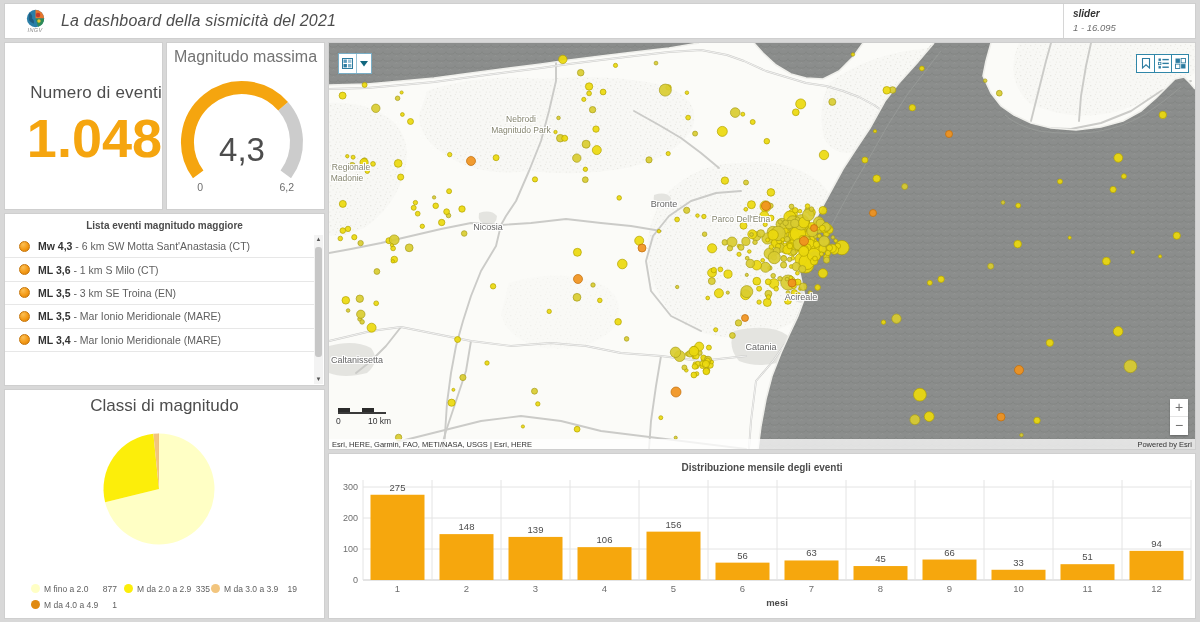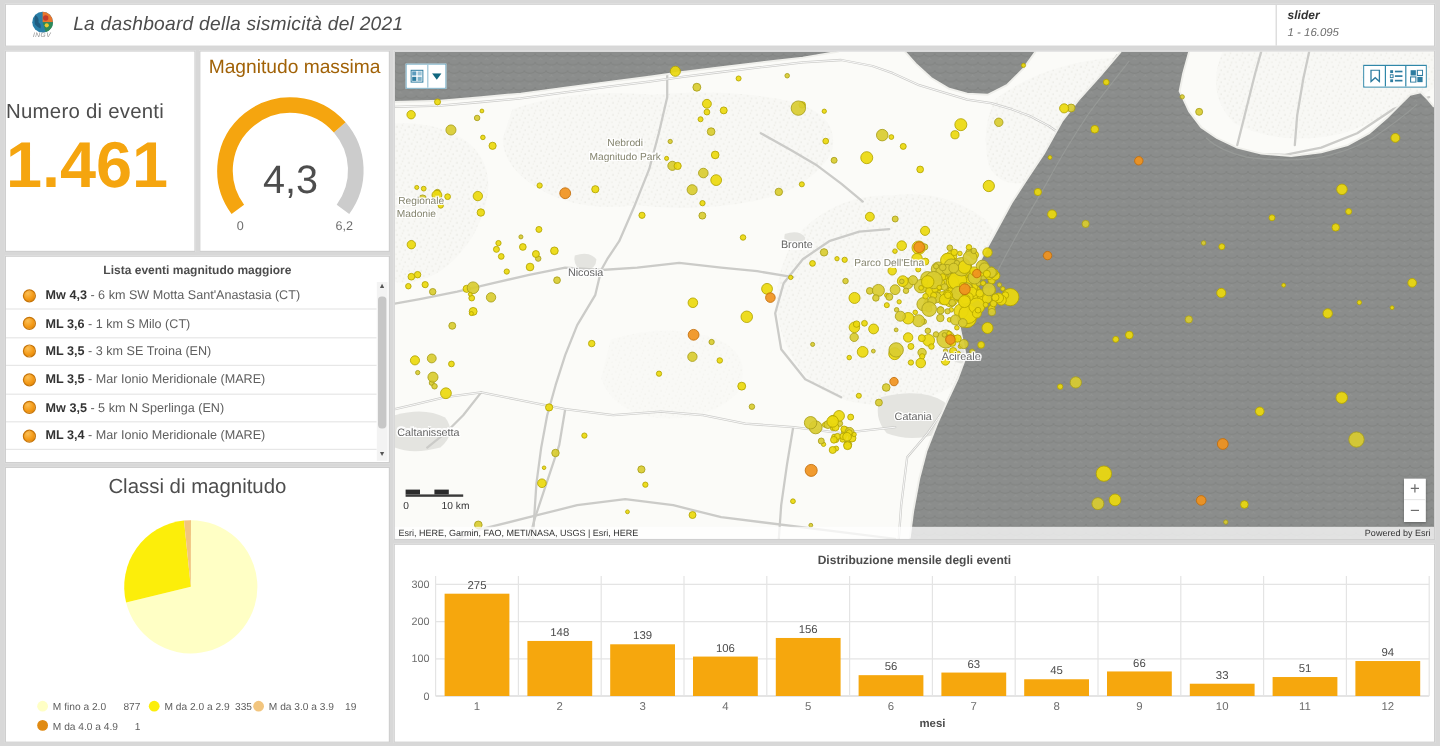--- a/index.html
+++ b/index.html
@@ -11,27 +11,27 @@
   #header { left:4px; top:3px; width:1192px; height:36px; display:flex; align-items:center;font-style:italic; }
   #logo-block { width:36px; margin-left:12px; display:flex; flex-direction:column; align-items:center; }
   #logo-block .logo-text { font-size:5.5px; color:#8a8a8a; letter-spacing:.4px; margin-top:-1px; }
   #header-title { font-size:16px; color:#4d4d4d; font-weight:500; margin-left:8px; letter-spacing:.2px; }
   #header-divider { position:absolute; left:1058px; top:0; width:1px; height:100%; background:#d6d6d6; }
   #slider-block { position:absolute; left:1068px; top:4px; }
   #slider-block .slider-label { font-size:10px; font-weight:bold; color:#323232; }
   #slider-block .slider-range { font-size:9.5px; color:#6e6e6e; margin-top:3px; }
 
   
-  #panel-indicator { left:4px; top:42px; width:159px; height:168px; display:flex; flex-direction:column; justify-content:center; align-items:flex-start; }
+  #panel-indicator { left:4px; top:42px; width:159px; height:168px; display:flex; flex-direction:column; justify-content:center; align-items:flex-end; }
   #indicator-title { font-size:17px; color:#4d4d4d; letter-spacing:.2px; }
   #indicator-value { font-size:54px; color:#f5a50f; font-weight:bold; margin-top:4px; letter-spacing:0px; }
 
   
   #panel-gauge { left:166px; top:42px; width:159px; height:168px; }
-  #gauge-title { text-align:center; font-size:16px; color:#a16207; margin-top:5px; }
+  #gauge-title { text-align:center; font-size:16px; color:#737373; margin-top:5px; }
   #gauge-svg { position:absolute; left:0; top:24px; }
 
   
   #panel-list { left:4px; top:213px; width:321px; height:173px; }
   #list-title { text-align:center; font-size:10px; font-weight:bold; color:#4c4c4c; margin-top:6px; }
   #list-rows { position:absolute; left:0; top:21px; right:10px; bottom:0; overflow:hidden; }
   .list-row { height:23.4px; border-bottom:1px solid #e7e7e7; display:flex; align-items:center; padding-left:14px; }
   .event-dot { width:11px; height:11px; border-radius:50%; background:radial-gradient(circle at 35% 28%, #fbbf55 0%, #f49a17 55%, #d87f04 100%); border:.5px solid #c67509; flex:none; }
   .list-row .row-text { margin-left:8px; font-size:10.5px; color:#5f5f5f; white-space:nowrap; }
   .list-row .row-text b { color:#333; font-weight:bold; }
@@ -101,21 +101,21 @@
   <div id="header-title">La dashboard della sismicità del 2021</div>
   <div id="header-divider"></div>
   <div id="slider-block">
     <div class="slider-label">slider</div>
     <div class="slider-range">1 - 16.095</div>
   </div>
 </div>
 
 <div class="panel" id="panel-indicator">
   <div id="indicator-title">Numero di eventi</div>
-  <div id="indicator-value">1.461</div>
+  <div id="indicator-value">1.048</div>
 </div>
 
 <div class="panel" id="panel-gauge">
   <div id="gauge-title">Magnitudo massima</div>
   <svg id="gauge-svg" width="159" height="140">
       <path d="M116.1115350796469 39.22163106854979 A54.5 54.5 0 0 1 118.81019890363834 107.41784187794809" fill="none" stroke="#cccccc" stroke-width="13" stroke-linecap="butt"></path>
       <path d="M31.189801096361663 107.41784187794812 A54.5 54.5 0 0 1 116.1115350796469 39.22163106854979" fill="none" stroke="#f5a50f" stroke-width="13" stroke-linecap="butt"></path>
       <text x="75" y="94" text-anchor="middle" font-size="33" fill="#4d4d4d">4,3</text>
       <text x="33.18980109636166" y="124.41784187794812" text-anchor="middle" font-size="10.5" fill="#6e6e6e">0</text>
       <text x="119.81019890363834" y="124.41784187794809" text-anchor="middle" font-size="10.5" fill="#6e6e6e">6,2</text>
@@ -133,24 +133,20 @@
         <span class="event-dot"></span>
         <span class="row-text"><b>ML 3,6</b> - 1 km S Milo (CT)</span>
       </div>
       <div class="list-row">
         <span class="event-dot"></span>
         <span class="row-text"><b>ML 3,5</b> - 3 km SE Troina (EN)</span>
       </div>
       <div class="list-row">
         <span class="event-dot"></span>
         <span class="row-text"><b>ML 3,5</b> - Mar Ionio Meridionale (MARE)</span>
-      </div>
-      <div class="list-row">
-        <span class="event-dot"></span>
-        <span class="row-text"><b>Mw 3,5</b> - 5 km N Sperlinga (EN)</span>
       </div>
       <div class="list-row">
         <span class="event-dot"></span>
         <span class="row-text"><b>ML 3,4</b> - Mar Ionio Meridionale (MARE)</span>
       </div>
     </div>
   <div id="list-scrollbar">
     <div class="sb-btn" id="sb-up">▲</div>
     <div id="sb-thumb"></div>
     <div class="sb-btn" id="sb-down">▼</div>

